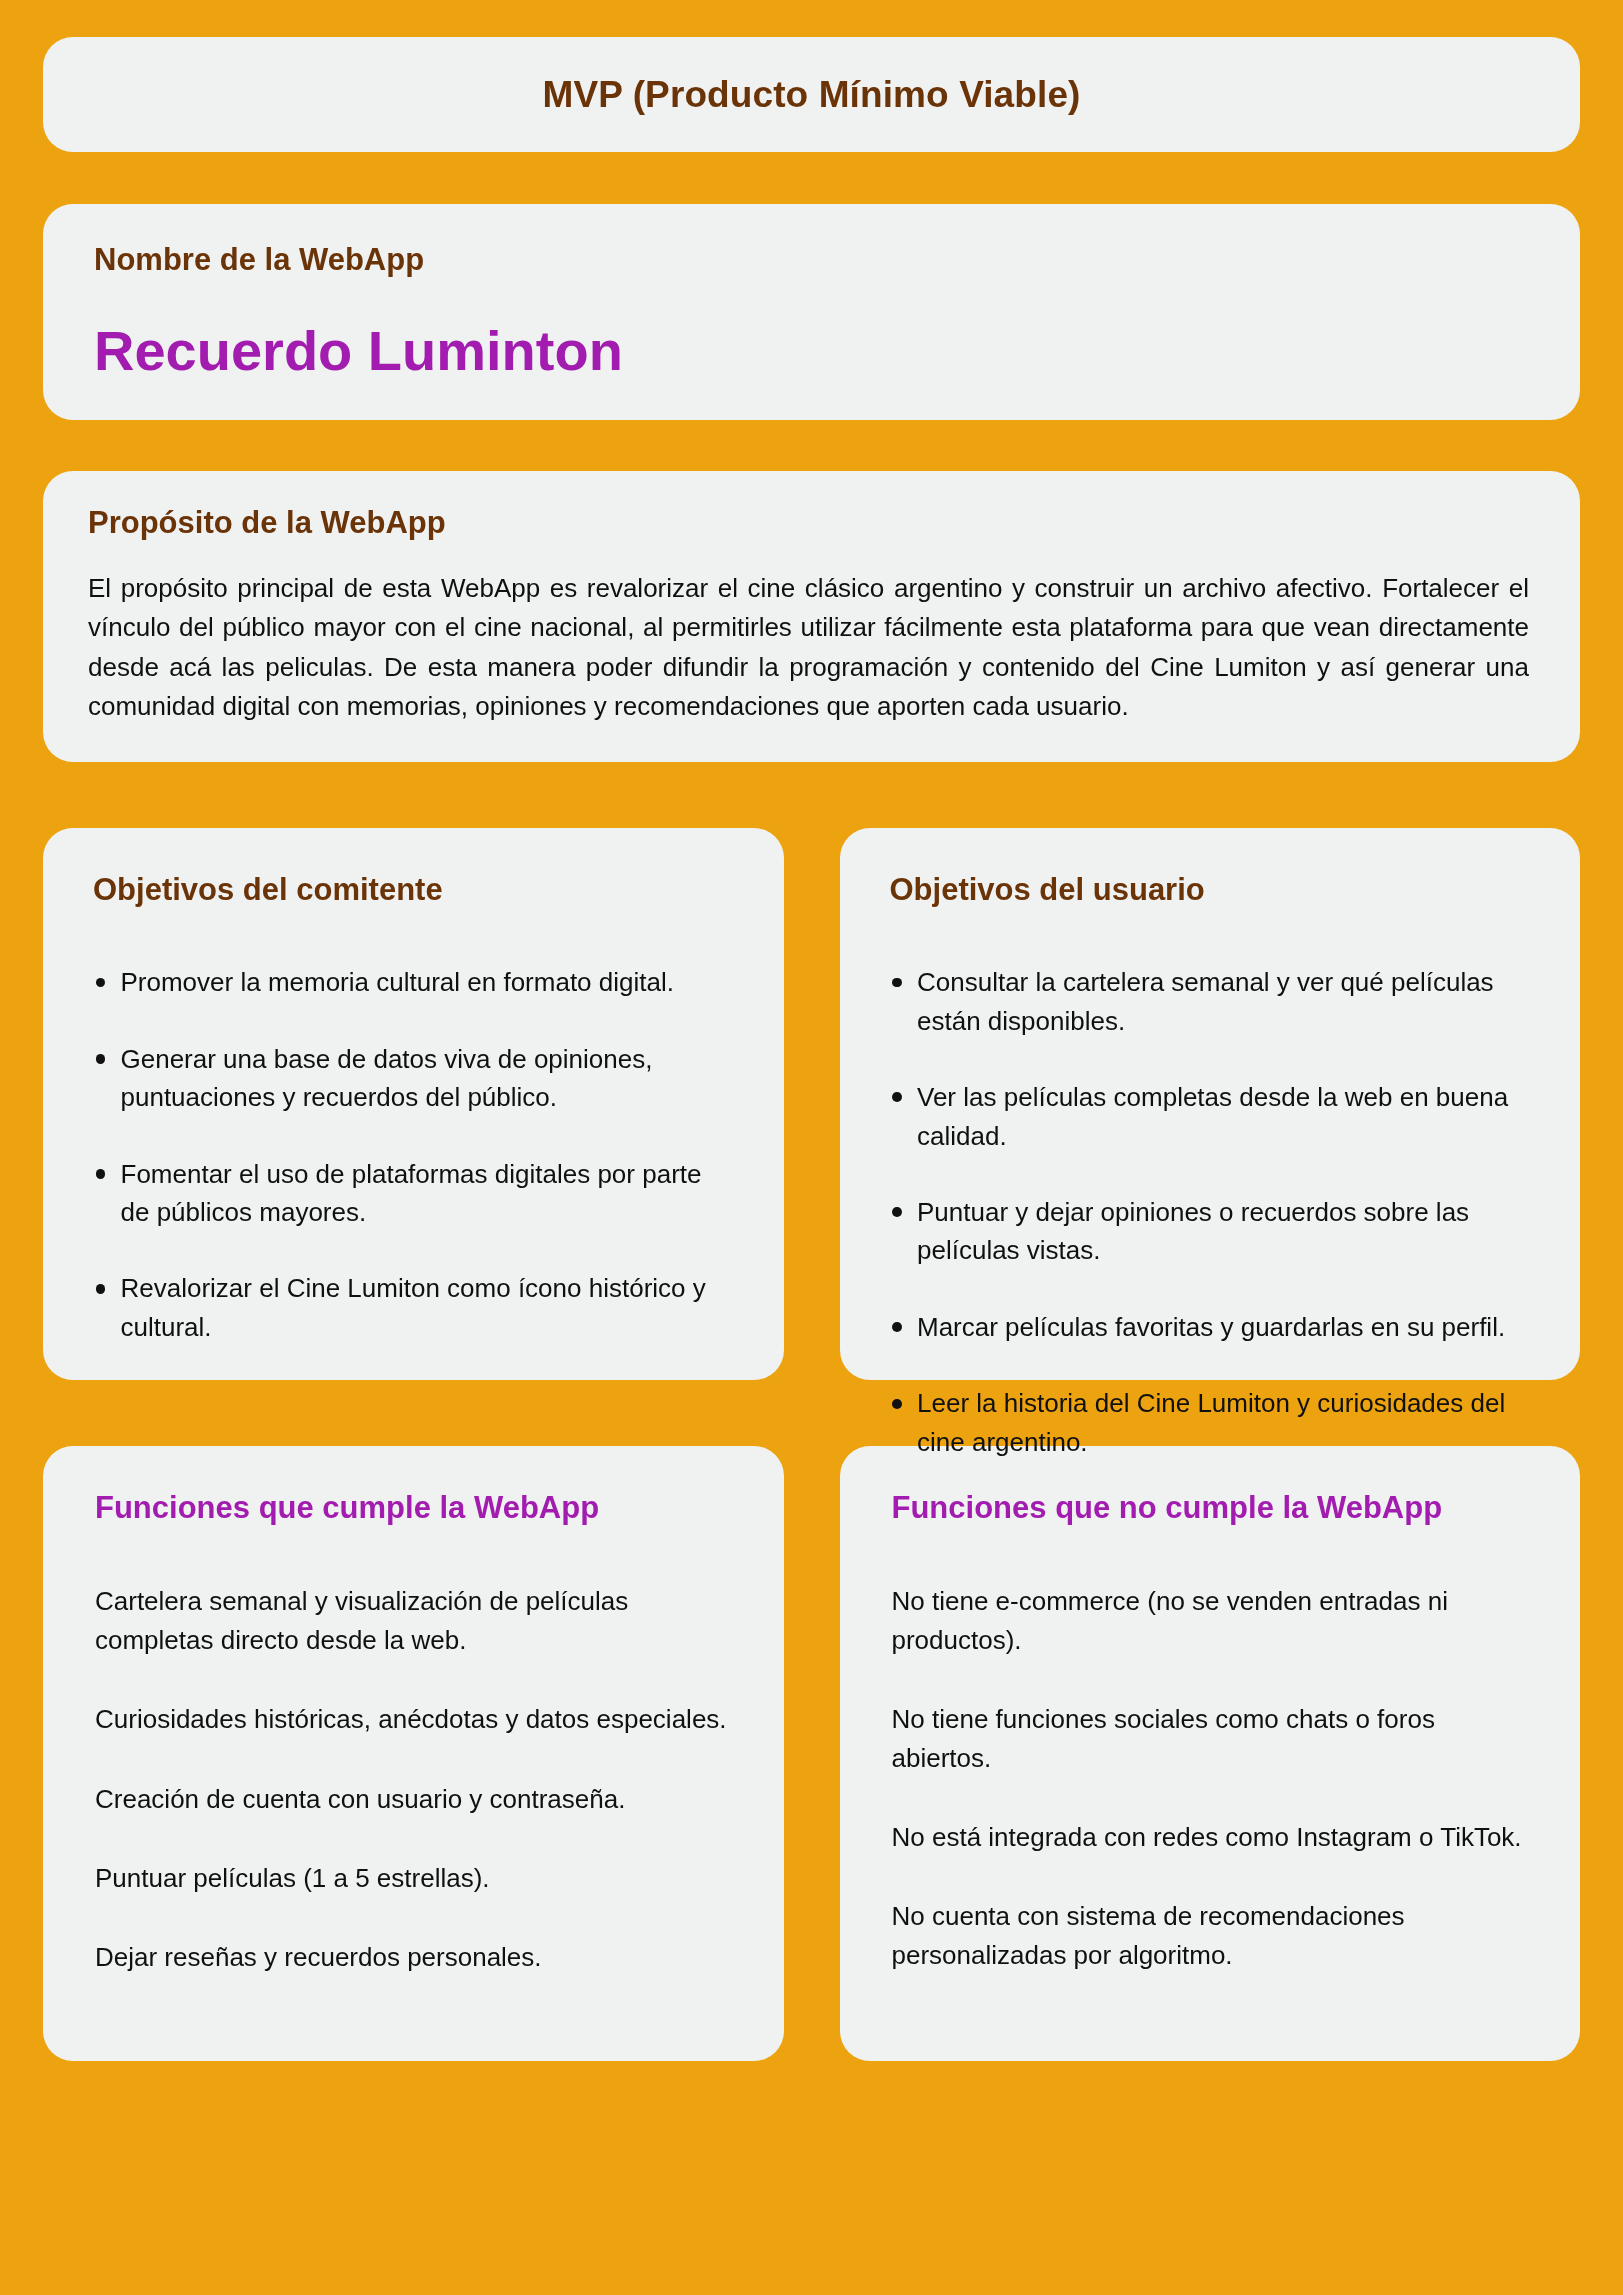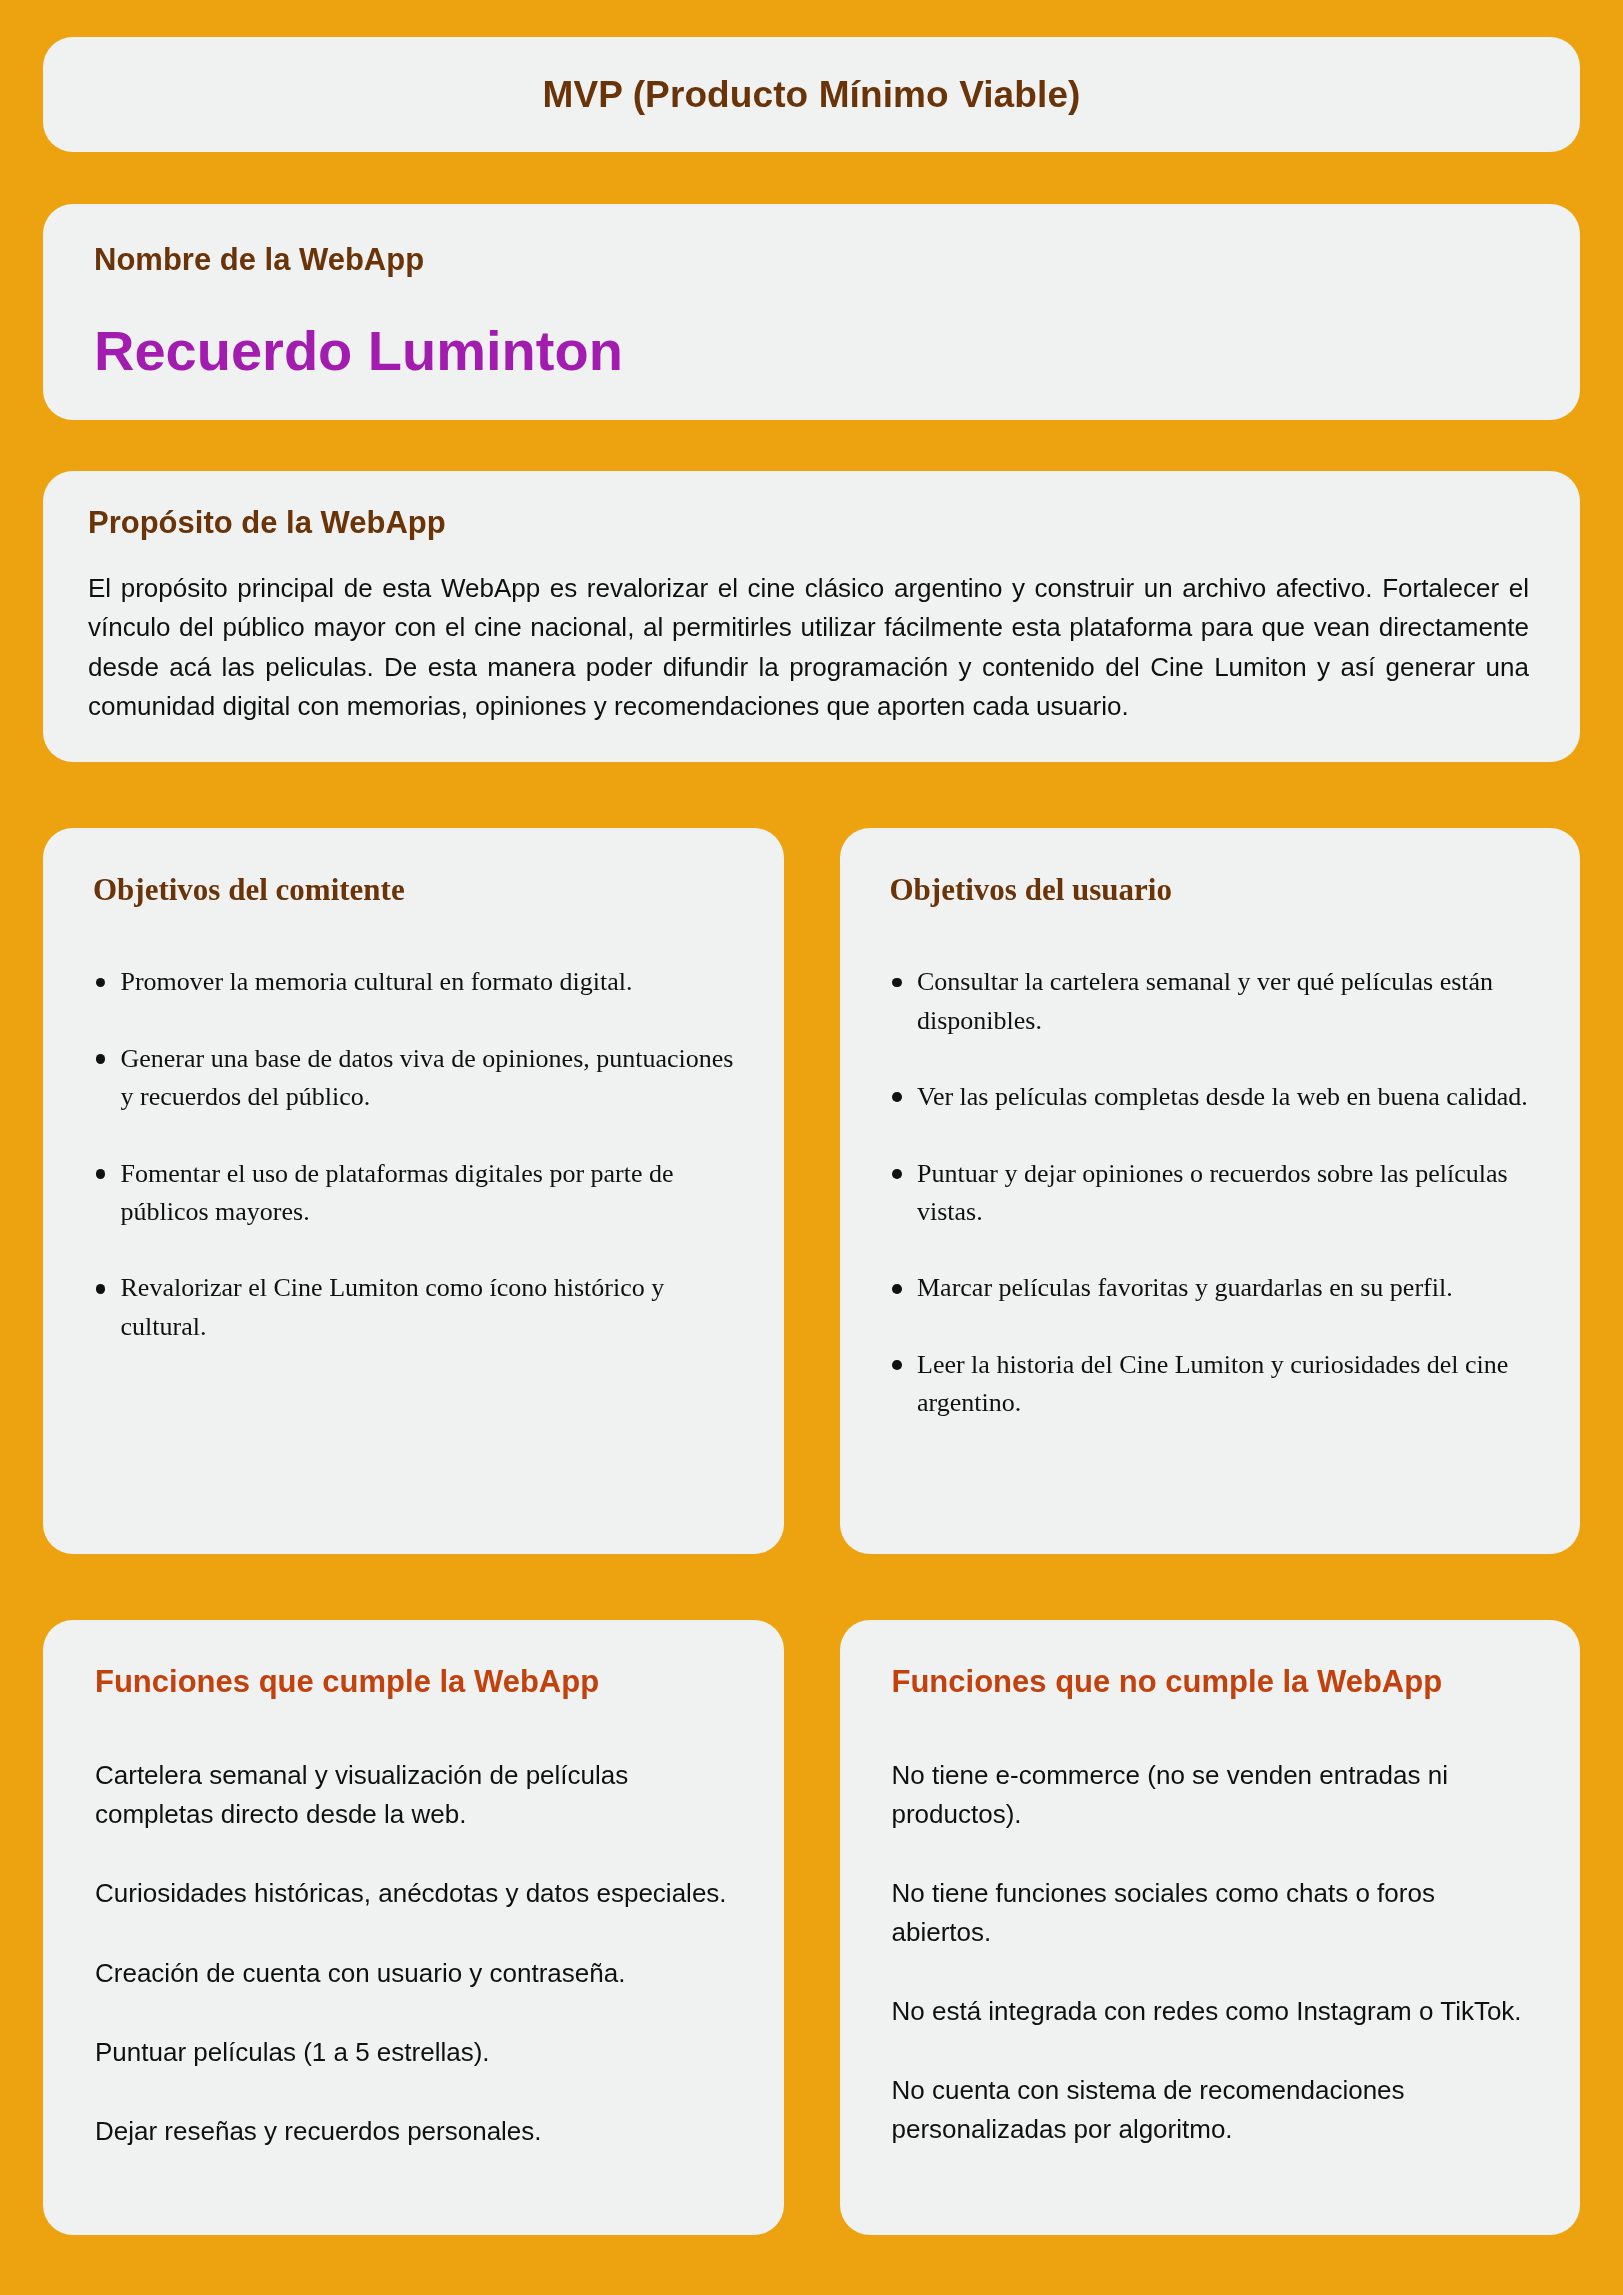--- a/index.html
+++ b/index.html
@@ -97,22 +97,21 @@
   
   .row {
     display: flex;
     gap: 56px;
     flex: 0 0 auto;
   }
   .row > .card { flex: 1 1 0; min-width: 0; }
 
   .obj-card {
     padding: 43px 47px 39px 50px;
-    height: 726px;
-    font-family: Liberation Serif, serif;
+    height: 552px;
   }
   .obj-card h2 {
     margin: 0 0 55px 0;
     font-size: 31px;
     font-weight: 700;
     color: #6B3308;
     line-height: 1.2;
   }
   ul.bullets {
     list-style: none;
@@ -140,21 +139,21 @@
 
   
   .func-card {
     padding: 43px 46px 39px 52px;
     height: 615px;
   }
   .func-card h2 {
     margin: 0 0 56px 0;
     font-size: 31px;
     font-weight: 700;
-    color: #c2410c;
+    color: #a21caf;
     line-height: 1.2;
   }
   ul.plainlist {
     list-style: none;
     margin: 0;
     padding: 0;
   }
   ul.plainlist li {
     margin-bottom: 41px;
     font-size: 26px;

